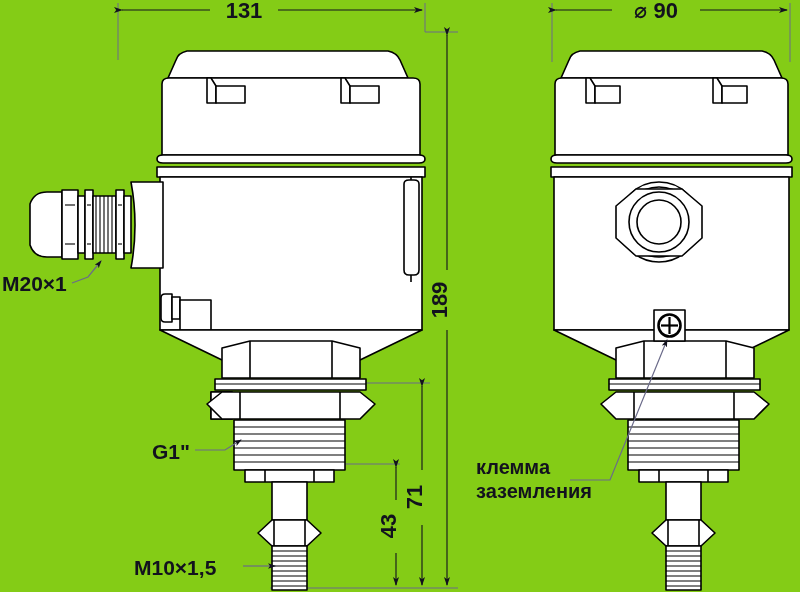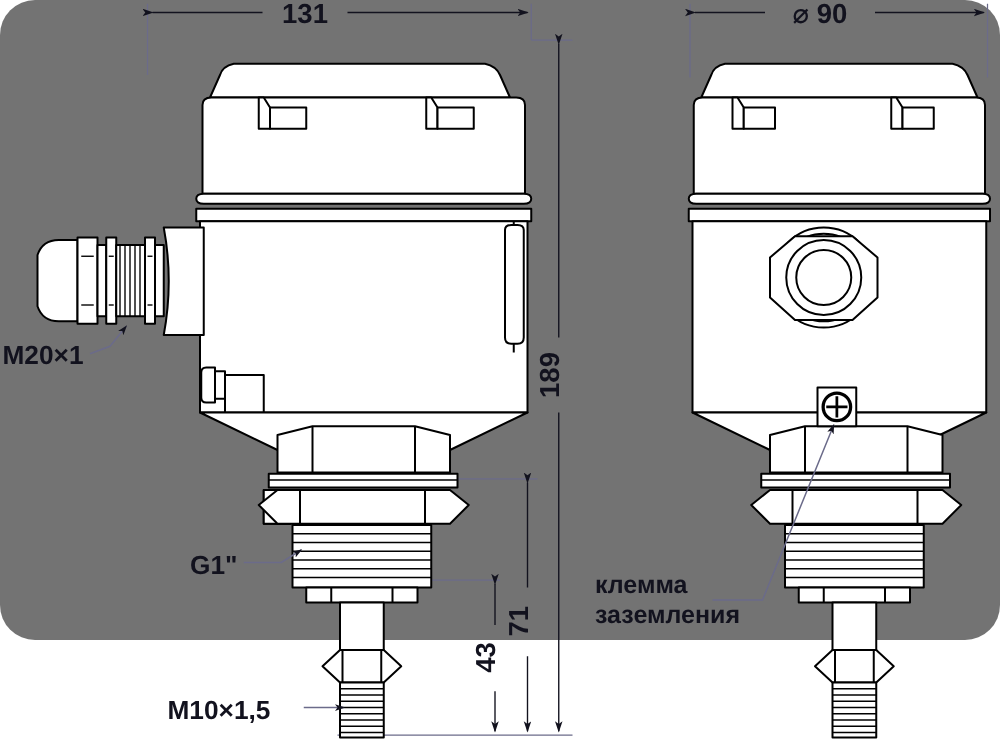--- a/index.html
+++ b/index.html
@@ -1,18 +1,18 @@
 <!DOCTYPE html>
 <html><head>
 <meta charset="utf-8">
 <style>
   html,body{margin:0;padding:0;background:#ffffff;}
   body{width:800px;height:592px;overflow:hidden;
        font-family:"Liberation Sans","DejaVu Sans",sans-serif;}
-  #stage{position:relative;width:800px;height:512px;background:#737373;border-radius:28px;}
+  #stage{position:relative;width:800px;height:592px;background:#84cc16;}
   svg#drawing{position:absolute;left:0;top:0;width:800px;height:592px;display:block;}
   .lbl{font-family:"Liberation Sans","DejaVu Sans",sans-serif;font-weight:bold;fill:#12121e;}
 </style>
 </head>
 <body>
 
 <div id="stage">
 <svg id="drawing" viewBox="0 0 800 592">
   <defs>
     <marker id="ar" markerWidth="9" markerHeight="9" refX="8" refY="3" orient="auto" markerUnits="userSpaceOnUse">

